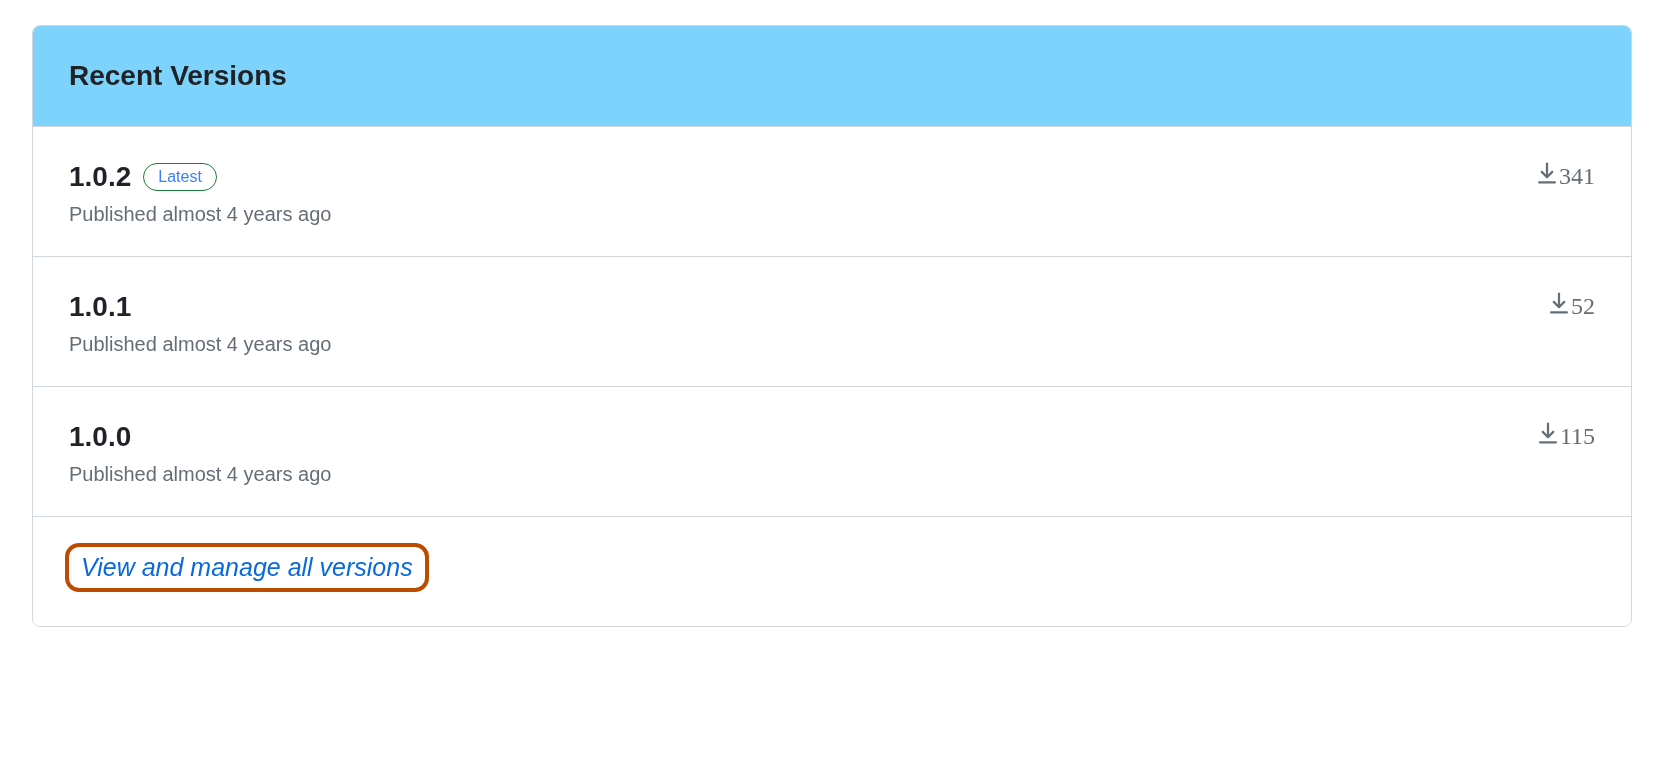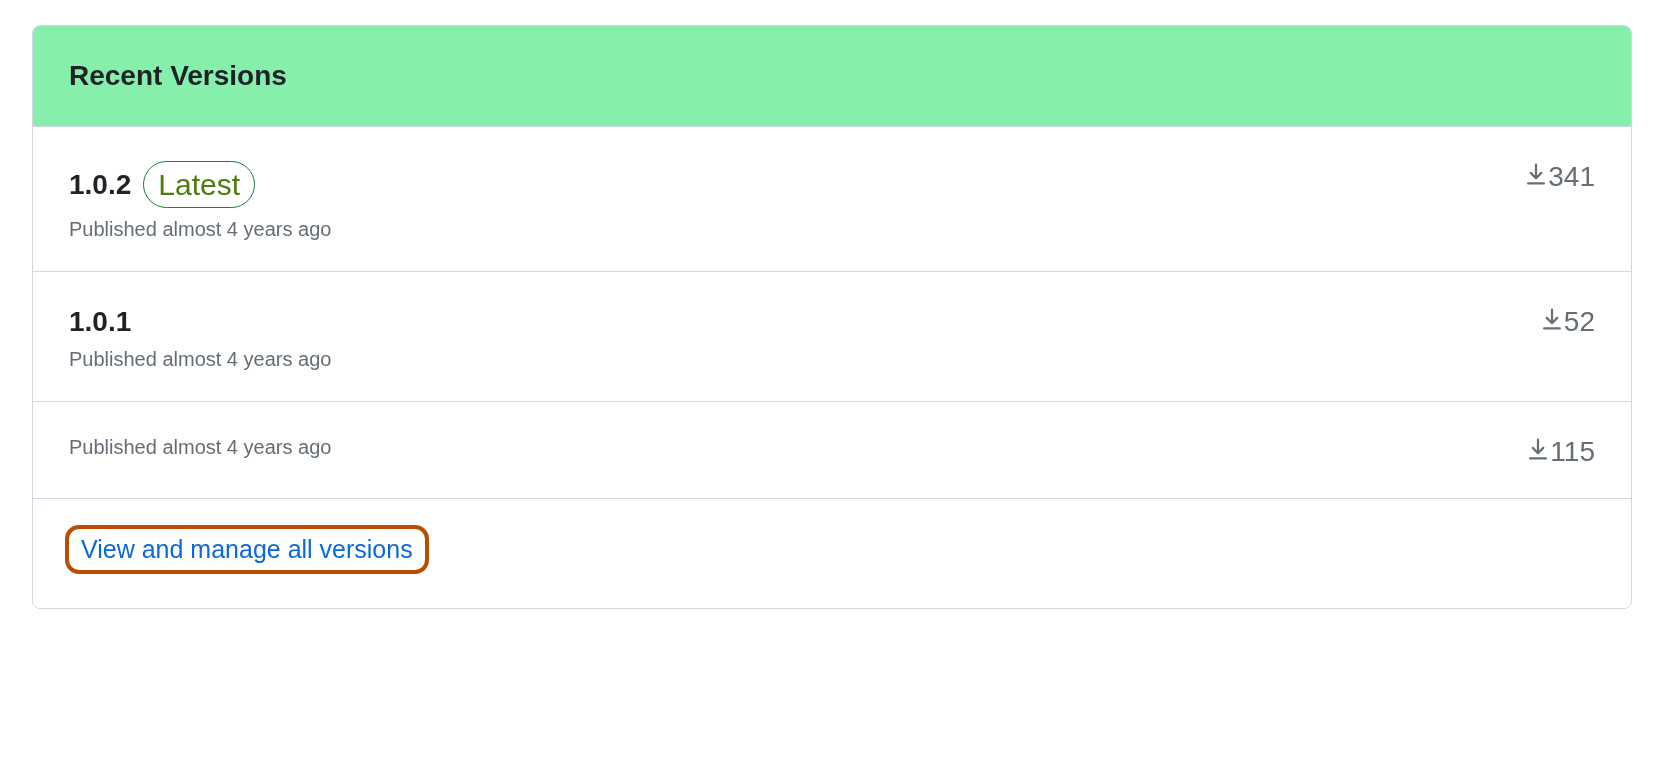--- a/index.html
+++ b/index.html
@@ -8,21 +8,21 @@
     background: #ffffff;
     padding: 25px 32px;
     color: #1f2328;
   }
   .panel {
     border: 1px solid #d0d7de;
     border-radius: 8px;
     overflow: hidden;
   }
   .panel-header {
-    background: #86efac;
+    background: #7dd3fc;
     border-bottom: 1px solid #d0d7de;
     padding: 34px 36px;
   }
   .panel-header h2 {
     font-size: 28px;
     font-weight: 600;
     color: #1f2328;
   }
   .version-row {
     display: flex;
@@ -47,43 +47,45 @@
     font-weight: 600;
     color: #1f2328;
     cursor: pointer;
   }
   .badge-latest {
     display: inline-flex;
     align-items: center;
     padding: 3px 14px;
     border: 1.5px solid #1a7f37;
     border-radius: 24px;
-    color: #4d7c0f;
-    font-size: 30px;
+    color: #3b82f6;
+    font-size: 16px;
     font-weight: 500;
     line-height: 1.3;
   }
   .version-meta {
     font-size: 20px;
     color: #656d76;
   }
   .downloads {
     display: flex;
     align-items: center;
     color: #656d76;
-    font-size: 28px;
+    font-size: 24px;
+    font-family: Liberation Serif, serif;
   }
   .downloads svg {
     width: 24px;
     height: 24px;
     fill: #656d76;
   }
   .panel-footer {
     padding: 26px 32px 34px 32px;
     background: #ffffff;
+    font-style: italic;
   }
   .manage-link-wrap {
     display: inline-block;
     border: 4px solid #bc4c00;
     border-radius: 14px;
     padding: 6px 12px;
   }
   .manage-link {
     color: #0969da;
     font-size: 25px;
@@ -130,20 +132,23 @@
         <svg viewBox="0 0 16 16">
             <path d="M8 1a.75.75 0 0 1 .75.75v7.19l2.22-2.22a.75.75 0 1 1 1.06 1.06l-3.5 3.5a.75.75 0 0 1-1.06 0l-3.5-3.5a.75.75 0 0 1 1.06-1.06l2.22 2.22V1.75A.75.75 0 0 1 8 1Zm-5.25 12.5h10.5a.75.75 0 0 1 0 1.5H2.75a.75.75 0 0 1 0-1.5Z"></path>
           </svg>
       </span>
       <span>52</span>
     </div>
   </div>
 
   <div class="version-row">
     <div class="version-left">
+      <div class="version-title-line">
+        <span class="version-number">1.0.0</span>
+      </div>
       <div class="version-meta">Published almost 4 years ago</div>
     </div>
     <div class="downloads">
       <span>
         <svg viewBox="0 0 16 16">
             <path d="M8 1a.75.75 0 0 1 .75.75v7.19l2.22-2.22a.75.75 0 1 1 1.06 1.06l-3.5 3.5a.75.75 0 0 1-1.06 0l-3.5-3.5a.75.75 0 0 1 1.06-1.06l2.22 2.22V1.75A.75.75 0 0 1 8 1Zm-5.25 12.5h10.5a.75.75 0 0 1 0 1.5H2.75a.75.75 0 0 1 0-1.5Z"></path>
           </svg>
       </span>
       <span>115</span>
     </div>

